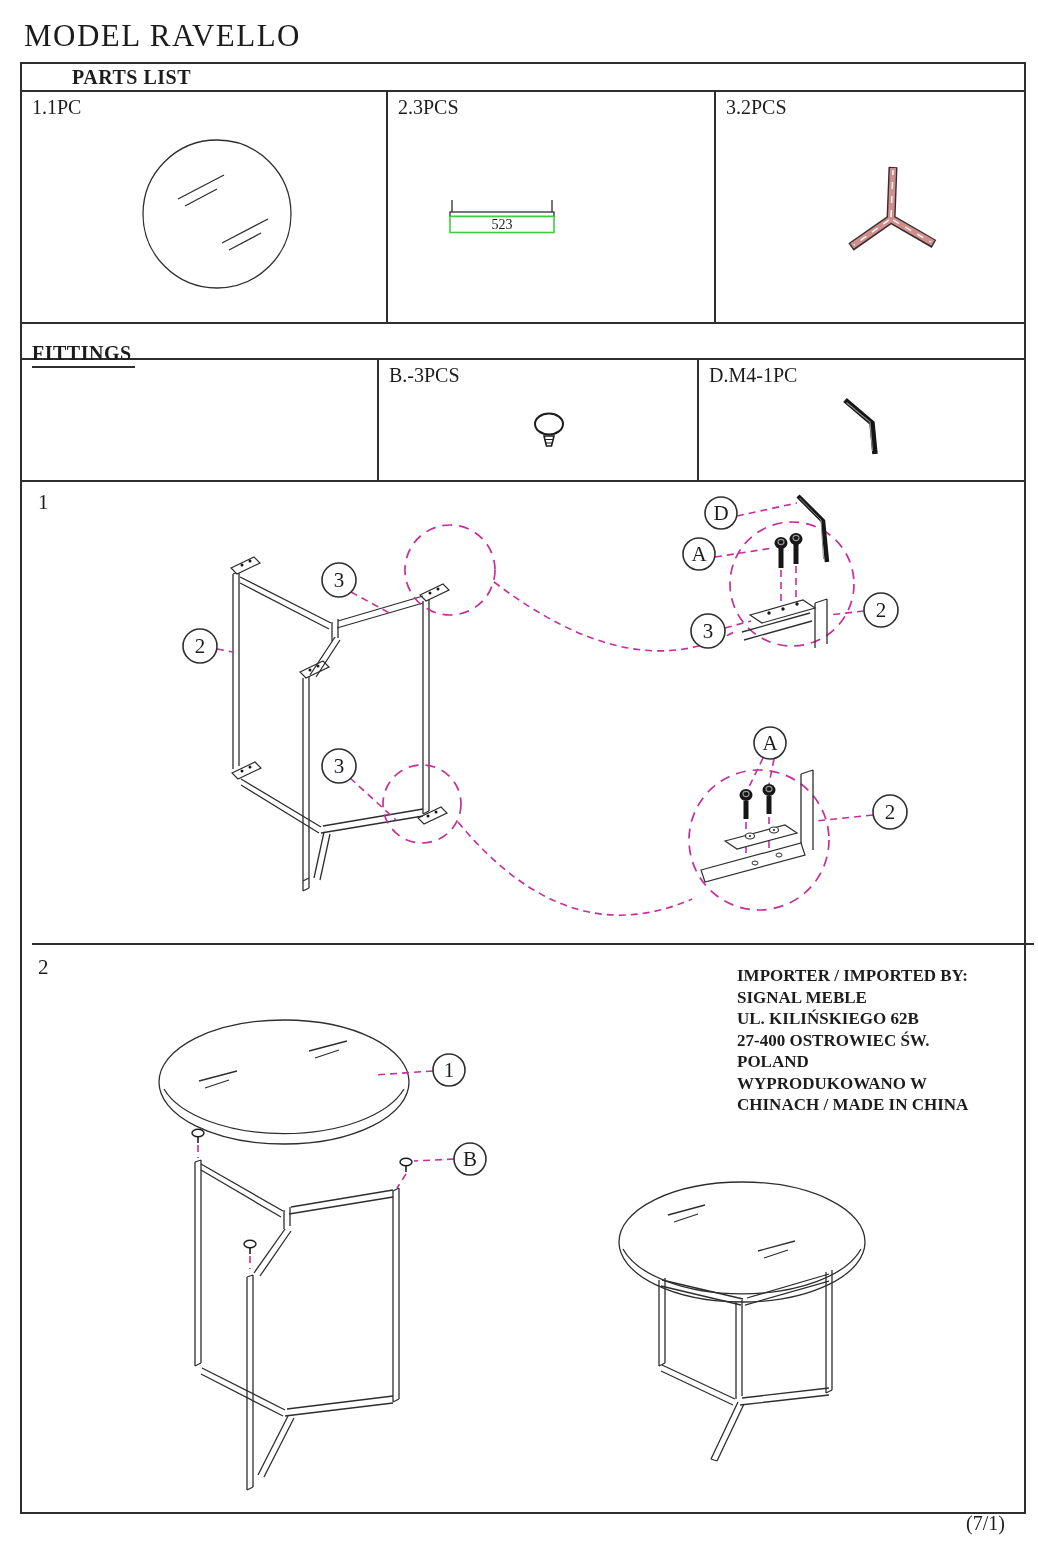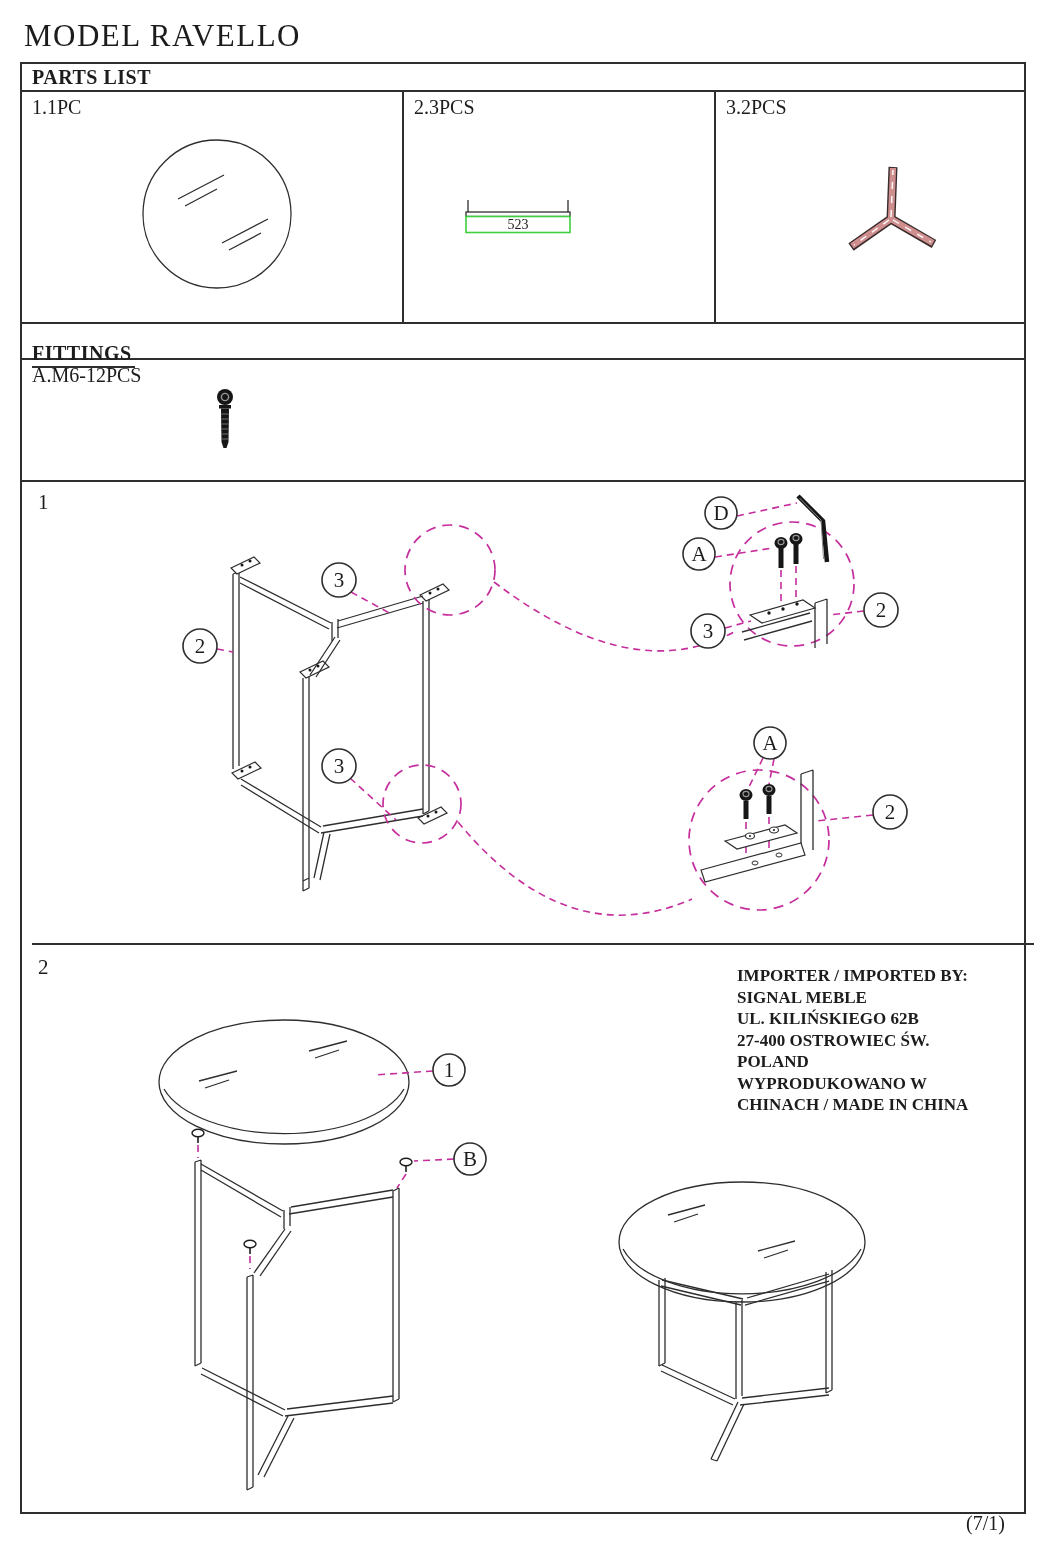--- a/index.html
+++ b/index.html
@@ -1,21 +1,21 @@
 <!DOCTYPE html>
 <html><head>
 <meta charset="utf-8">
 <style>
   html,body{margin:0;padding:0;background:#fff;}
   body{width:1038px;height:1560px;position:relative;font-family:"Liberation Serif",serif;color:#1c1c1c;overflow:hidden;}
   .title{position:absolute;left:24px;top:18px;font-size:31px;letter-spacing:1.5px;font-weight:400;white-space:nowrap;}
   .doc-box{position:absolute;left:20px;top:62px;width:1002px;height:1448px;border:2px solid #2e2e2e;}
   .sec-hdr{position:absolute;left:0;right:0;border-bottom:2px solid #2e2e2e;}
   .sec-hdr .hdr-text{display:inline-block;margin:2px 0 0 10px;font-size:20px;font-weight:bold;letter-spacing:.5px;border-bottom:2px solid #2e2e2e;padding:0 3px 1px 0;}
-  .parts-hdr{top:0;height:26px;}
+  .parts-hdr{top:0;height:26px;padding-left:40px;}
   .fit-hdr{top:260px;height:34px;}
   .fit-hdr .hdr-text{margin-top:18px;}
   .row{position:absolute;left:0;right:0;border-bottom:2px solid #2e2e2e;}
   .parts-row{top:28px;height:230px;}
   .fit-row{top:296px;height:120px;}
   .cell{position:absolute;top:0;bottom:0;padding-left:32px;}
   .cell.b-left{border-left:2px solid #2e2e2e;}
   .cell-label{position:absolute;left:10px;top:4px;font-size:20px;white-space:nowrap;}
   .step{position:absolute;left:0;right:0;}
   .step1{top:418px;height:463px;}
@@ -47,21 +47,21 @@
 
   <div class="row parts-row">
     <div class="cell" style="left:0;width:380px;">
       <div class="cell-label">1.1PC</div>
       <svg style="left:118px;top:45px;" width="154" height="154" viewBox="0 0 154 154">
         <circle class="ink" cx="77" cy="77" r="74" stroke-width="1.6"></circle>
         <path class="ink" d="M38 62 L84 38 M45 69 L77 52"></path>
         <path class="ink" d="M82 106 L128 82 M89 113 L121 96"></path>
       </svg>
     </div>
-    <div class="cell b-left" style="left:380px;width:312px;">
+    <div class="cell b-left" style="left:364px;width:312px;">
       <div class="cell-label">2.3PCS</div>
       <svg style="left:58px;top:105px;" width="112" height="48" viewBox="0 0 112 48">
         <path class="ink" d="M6 3 V15 M106 3 V15" stroke-width="1.8"></path>
         <rect class="ink" x="4" y="15" width="104" height="4.5"></rect>
         <rect x="4" y="19.5" width="104" height="16" fill="#fff" stroke="#3ecf3e" stroke-width="1.6"></rect>
         <text class="dim" x="56" y="32">523</text>
       </svg>
     </div>
     <div class="cell b-left" style="left:692px;right:0;">
       <div class="cell-label">3.2PCS</div>
@@ -73,28 +73,33 @@
         </g>
       </svg>
     </div>
   </div>
 
   <div class="sec-hdr fit-hdr">
     <span class="hdr-text">FITTINGS</span>
   </div>
 
   <div class="row fit-row">
-    <div class="cell" style="left:0;width:355px;">
-      <div class="cell-label">A.M6-12PCS</div>
-      <svg style="left:190px;top:28px;" width="26" height="74" viewBox="0 0 26 74">
-        <circle class="dark" cx="13" cy="9" r="8"></circle>
-        <circle cx="13" cy="9" r="3.6" fill="none" stroke="#999" stroke-width="1.4"></circle>
-        <rect class="dark" x="7" y="17" width="12" height="3.5"></rect>
-        <path class="dark" d="M9 20.5 L17 20.5 L16.5 54 L14.5 60 L11.5 60 L9.5 54 Z"></path>
-        <path d="M9.4 26 H16.8 M9.5 31 H16.7 M9.6 36 H16.6 M9.7 41 H16.5 M9.8 46 H16.4 M10 51 H16.2" stroke="#7a7a7a" stroke-width="0.9"></path>
+    <div class="cell b-left" style="left:355px;width:320px;">
+      <div class="cell-label">B.-3PCS</div>
+      <svg style="left:150px;top:50px;" width="40" height="46" viewBox="0 0 40 46">
+        <ellipse cx="20" cy="14" rx="14" ry="10.5" fill="#fff" stroke="#1c1c1c" stroke-width="2"></ellipse>
+        <path d="M15 26 L25 26 L22.5 36 L17.5 36 Z" fill="#fff" stroke="#1c1c1c" stroke-width="1.6"></path>
+        <path d="M16.2 29.5 H23.8 M17 33 H23" stroke="#1c1c1c" stroke-width="1"></path>
+      </svg>
+    </div>
+    <div class="cell b-left" style="left:675px;right:0;">
+      <div class="cell-label">D.M4-1PC</div>
+      <svg style="left:140px;top:34px;" width="48" height="66" viewBox="0 0 48 66">
+        <path d="M6 6 L33 29 L36 60" stroke="#161616" stroke-width="5.5" fill="none"></path>
+        <path d="M7.5 8.5 L31 28 L33.5 57" stroke="#8a8a8a" stroke-width="1.1" fill="none"></path>
       </svg>
     </div>
   </div>
 
   <div class="step step1">
     <div class="step-num">1</div>
     <svg style="left:0;top:0;" width="1002" height="463" viewBox="0 0 1002 463">
 
       <g>
         <path class="ink" d="M211 92 V287 M217 90 V284 M211 92 L217 90"></path>

